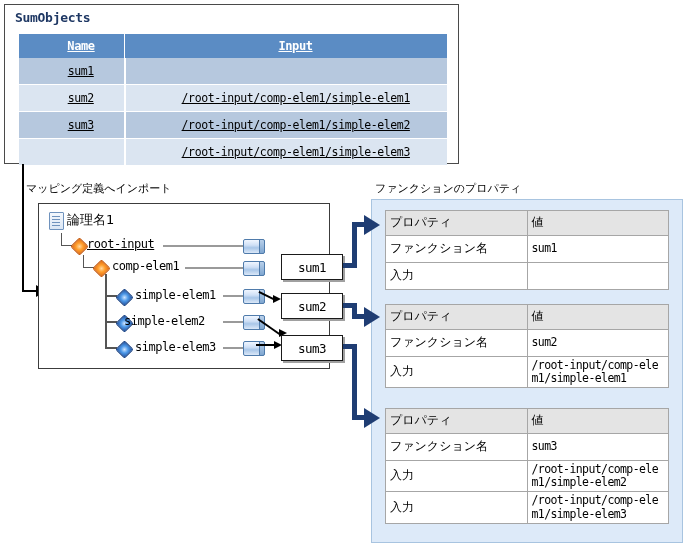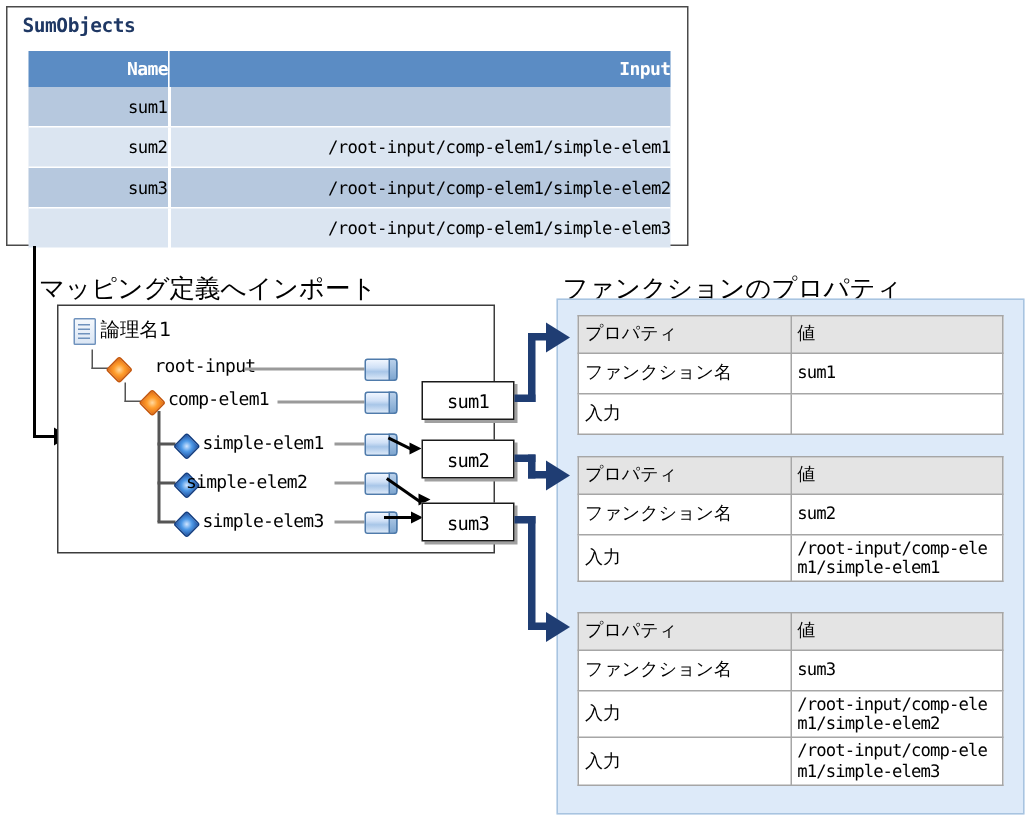--- a/index.html
+++ b/index.html
@@ -39,27 +39,28 @@
   .sumobj-table {
     position: absolute;
     left: 14px;
     top: 29px;
     width: 428px;
     border-collapse: collapse;
     table-layout: fixed;
     font-size: 11.5px;
   }
   .sumobj-table td, .sumobj-table th {
-    padding: 0 0 0 7px;
+    padding: 0 0 0 19px;
     height: 26px;
     vertical-align: middle;
     font-weight: normal;
-    text-align: right;
+    text-align: center;
     font-family: "DejaVu Sans Mono", "Liberation Mono", monospace;
     letter-spacing: -0.4px;
+    text-decoration: underline;
   }
   .sumobj-table thead th {
     background: #5b8cc4;
     color: #ffffff;
     font-weight: bold;
     height: 24px;
     font-size: 12px;
   }
   .sumobj-table thead th.c1 { border-right: 1px solid #ffffff; }
   .sumobj-table tbody tr.dark td { background: #b6c8de; }
@@ -92,21 +93,21 @@
     width: 0; height: 0;
     border-top: 6px solid transparent;
     border-bottom: 6px solid transparent;
     border-left: 10px solid #000000;
   }
 
   
   .caption {
     position: absolute;
     font-family: "DejaVu Sans", "Liberation Sans", sans-serif;
-    font-size: 17px;
+    font-size: 11px;
     color: #000000;
     white-space: nowrap;
   }
   #caption-mapping { left: 26px; top: 181px; }
   #caption-props   { left: 375px; top: 181px; }
 
   
   .tree-panel {
     position: absolute;
     left: 38px;
@@ -331,21 +332,21 @@
 <div class="caption" id="caption-mapping">マッピング定義へインポート</div>
 <div class="caption" id="caption-props">ファンクションのプロパティ</div>
 
 <div class="tree-panel">
   <div class="doc-icon"></div>
   <div class="tree-root-label">論理名1</div>
 
   <div class="elbow" style="left:22px; top:29px; height:12px;"></div>
   <div class="tree-row" style="left:34px; top:33px;">
     <span class="node-orange" style="left:0px; top:3px;"></span>
-    <span class="node-text" style="left:30px;">root-input</span>
+    <span class="node-text" style="left:14px;text-decoration:underline;">root-input</span>
   </div>
   <div class="lead-line" style="left:124px; top:41px; width:80px;"></div>
   <div class="plug" style="left:204px; top:35px;"></div>
 
   <div class="elbow" style="left:44px; top:51px; height:12px;"></div>
   <div class="tree-row" style="left:56px; top:55px;">
     <span class="node-orange" style="left:0px; top:3px;"></span>
     <span class="node-text" style="left:17px;">comp-elem1</span>
   </div>
   <div class="lead-line" style="left:146px; top:63px; width:58px;"></div>

